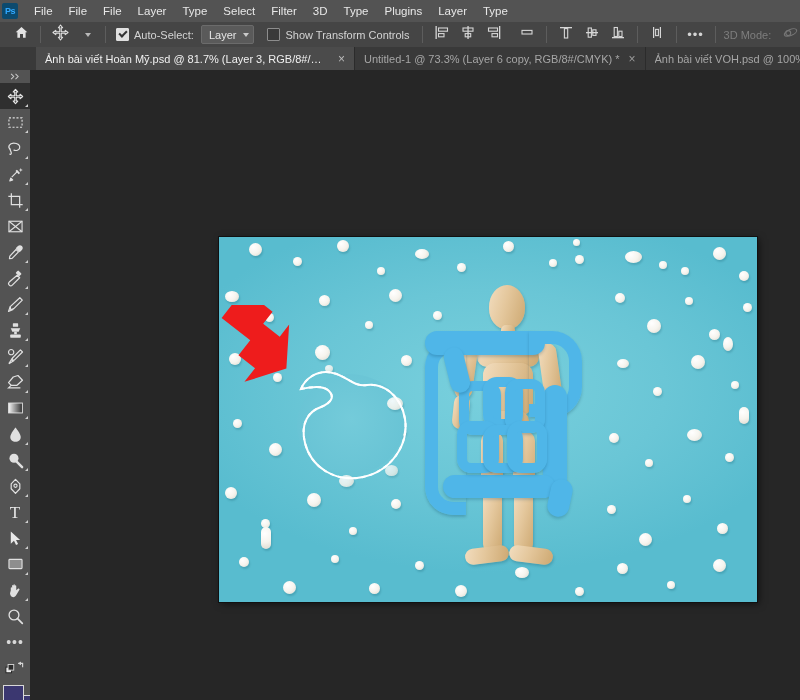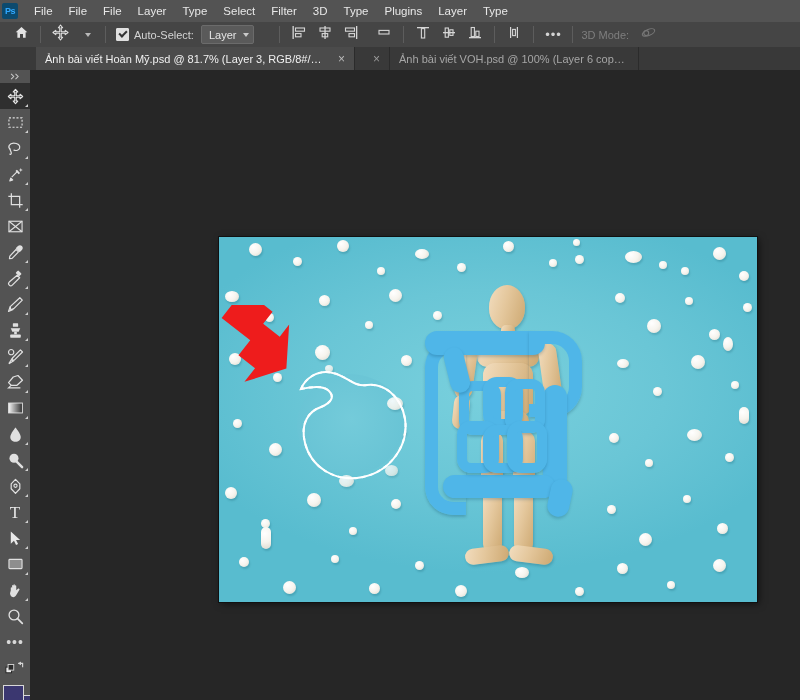--- a/index.html
+++ b/index.html
@@ -350,20 +350,24 @@
       <span class="opt-label">Auto-Select:</span>
     </div>
 
     <div class="dropdown">
       <span class="dval">Layer</span>
       <div class="caret"></div>
     </div>
 
     <div style="width:13px;flex:none;"></div>
 
+    <div class="opt-btn" style="padding:0;">
+      <div class="chk"></div>
+      <span class="opt-label">Show Transform Controls</span>
+    </div>
 
     <div class="opt-sep" style="margin-left:12px;"></div>
 
     <div class="opt-btn">
       <span>
         <svg width="16" height="15" viewBox="0 0 16 15">
           <rect x="1.5" y="1" width="1.3" height="13" fill="#d6d6d6"></rect>
           <rect x="4.5" y="3" width="9" height="3.2" fill="none" stroke="#d6d6d6" stroke-width="1.1"></rect>
           <rect x="4.5" y="8.6" width="5.5" height="3.2" fill="none" stroke="#d6d6d6" stroke-width="1.1"></rect>
         </svg>
@@ -460,20 +464,21 @@
 
   </div>
 
   <div class="tabbar">
     <div class="tab-lead"></div>
     <div class="tab active">
       <span class="tab-title">Ảnh bài viết Hoàn Mỹ.psd @ 81.7% (Layer 3, RGB/8#/CMYK) *</span>
       <span class="tab-close">×</span>
     </div>
     <div class="tab inactive">
+      <span class="tab-title">Untitled-1 @ 73.3% (Layer 6 copy, RGB/8#/CMYK) *</span>
       <span class="tab-close">×</span>
     </div>
     <div class="tab inactive" style="max-width:230px;">
       <span class="tab-title">Ảnh bài viết VOH.psd @ 100% (Layer 6 copy, RGB/8#/CMYK) *</span>
     </div>
   </div>
 
   <div class="toolbar">
     <div class="tb-grip">
       <svg width="11" height="7" viewBox="0 0 12 8">

